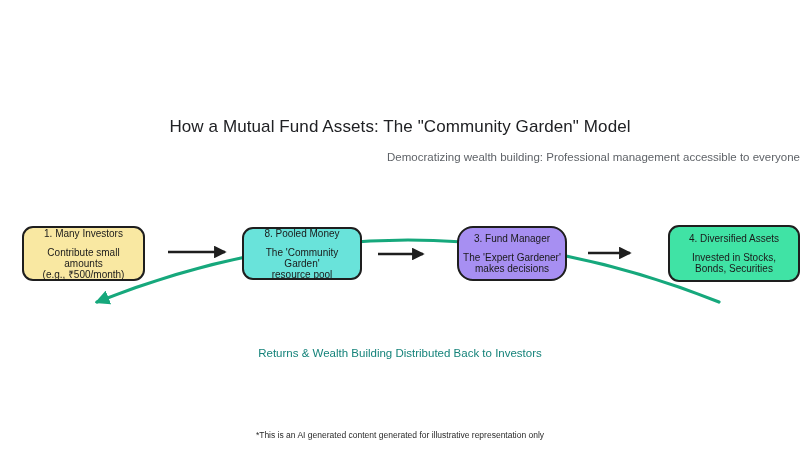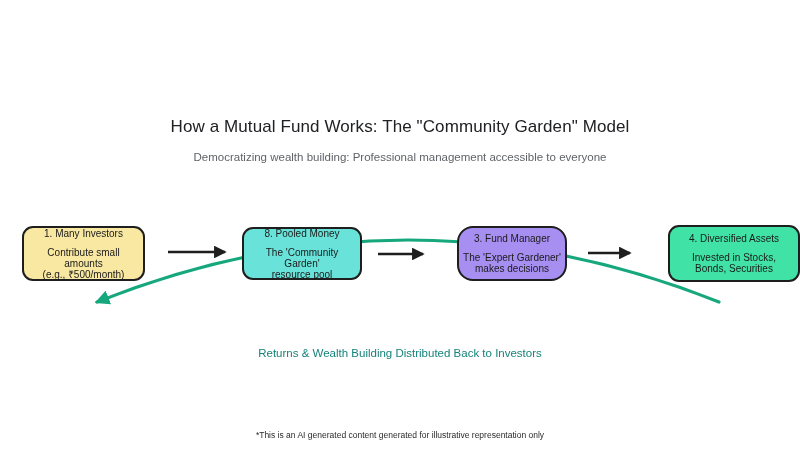--- a/index.html
+++ b/index.html
@@ -75,23 +75,23 @@
     font-size: 8.5px;
     font-weight: 400;
     color: #2A2A2A;
   }
 </style>
 </head>
 <body>
 
 <div class="stage">
 
-  <div class="page-title" style="color: rgb(32, 33, 36);">How a Mutual Fund Works: The "Community Garden" Model</div>
+  <div class="page-title" style="color: rgb(32, 33, 36);">How a Mutual Fund Assets: The "Community Garden" Model</div>
 
-  <div class="page-subtitle" style="color: rgb(95, 99, 104);">Democratizing wealth building: Professional management accessible to everyone</div>
+  <div class="page-subtitle" style="color: rgb(95, 99, 104); text-align: right;">Democratizing wealth building: Professional management accessible to everyone</div>
 
   <svg class="connector-svg" viewBox="0 0 800 450" xmlns="http://www.w3.org/2000/svg">
     <defs>
       <marker id="blackArrowHead" viewBox="0 0 6 6" markerWidth="5.5" markerHeight="5.5" refX="5.2" refY="3" orient="auto">
         <path d="M0,0 L6,3 L0,6 Z" style="fill: rgb(30, 30, 30);"></path>
       </marker>
       <marker id="greenArrowHead" viewBox="0 0 6 6" markerWidth="4.6" markerHeight="4.6" refX="5" refY="3" orient="auto">
         <path d="M0,0 L6,3 L0,6 Z" style="fill: rgb(22, 168, 124);"></path>
       </marker>
     </defs>

